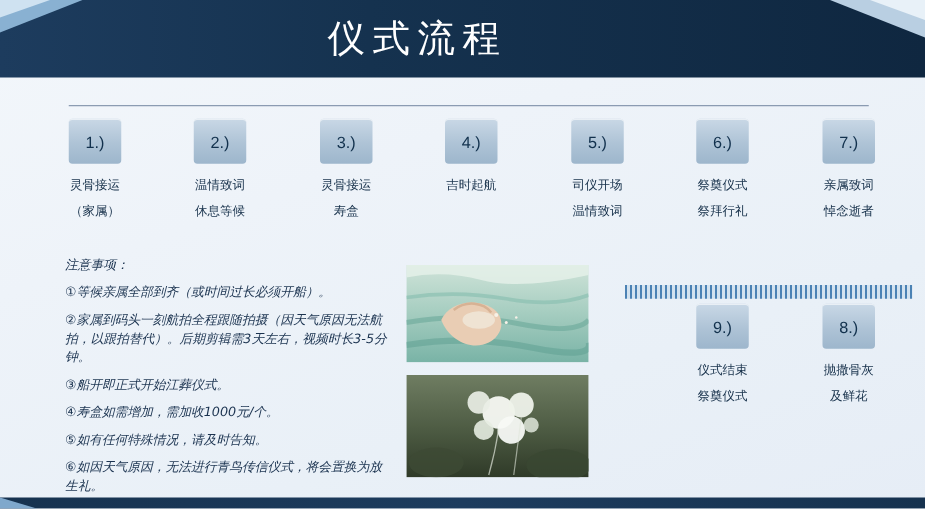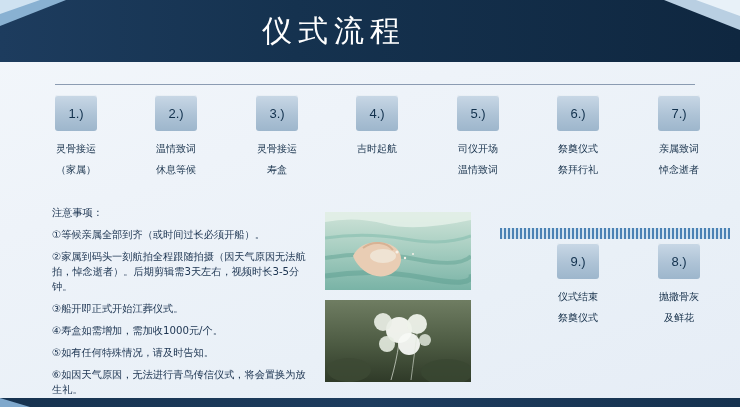--- a/index.html
+++ b/index.html
@@ -70,20 +70,21 @@
     font-size:10px;
     line-height:21px;
     font-family:"DejaVu Sans","Liberation Sans",sans-serif;
     white-space:pre-line;
   }
   
   .notes{
     position:absolute;left:52px;top:205px;width:258px;
     color:#1b3350;font-size:10.2px;line-height:15px;
     font-family:"DejaVu Sans","Liberation Sans",sans-serif;
+    font-style:italic;
   }
   .notes .nt-title{margin-bottom:7px;}
   .notes p{margin:0 0 7px 0;}
   
   .photo{
     position:absolute;border:0;overflow:hidden;
   }
   
   .stripes{
     position:absolute;left:500px;top:228px;width:230px;height:11px;
@@ -143,21 +144,21 @@
   <div class="badge" style="left:658px;top:243px;">8.)</div>
 
   <div class="steplabel" style="left:524px;top:286px;width:108px;">仪式结束
 祭奠仪式</div>
   <div class="steplabel" style="left:625px;top:286px;width:108px;">抛撒骨灰
 及鲜花</div>
 
   <div class="notes">
     <div class="nt-title">注意事项：</div>
     <p>①等候亲属全部到齐（或时间过长必须开船）。</p>
-    <p>②家属到码头一刻航拍全程跟随拍摄（因天气原因无法航拍，悼念逝者）。后期剪辑需3天左右，视频时长3-5分钟。</p>
+    <p>②家属到码头一刻航拍全程跟随拍摄（因天气原因无法航拍，以跟拍替代）。后期剪辑需3天左右，视频时长3-5分钟。</p>
     <p>③船开即正式开始江葬仪式。</p>
     <p>④寿盒如需增加，需加收1000元/个。</p>
     <p>⑤如有任何特殊情况，请及时告知。</p>
     <p>⑥如因天气原因，无法进行青鸟传信仪式，将会置换为放生礼。</p>
   </div>
 
   <div class="photo" style="left:325px;top:212px;width:146px;height:78px;">
     <svg width="146" height="78" viewBox="0 0 146 78" xmlns="http://www.w3.org/2000/svg">
       <defs>
         <linearGradient id="waterG" x1="0" y1="0" x2="0" y2="1">

